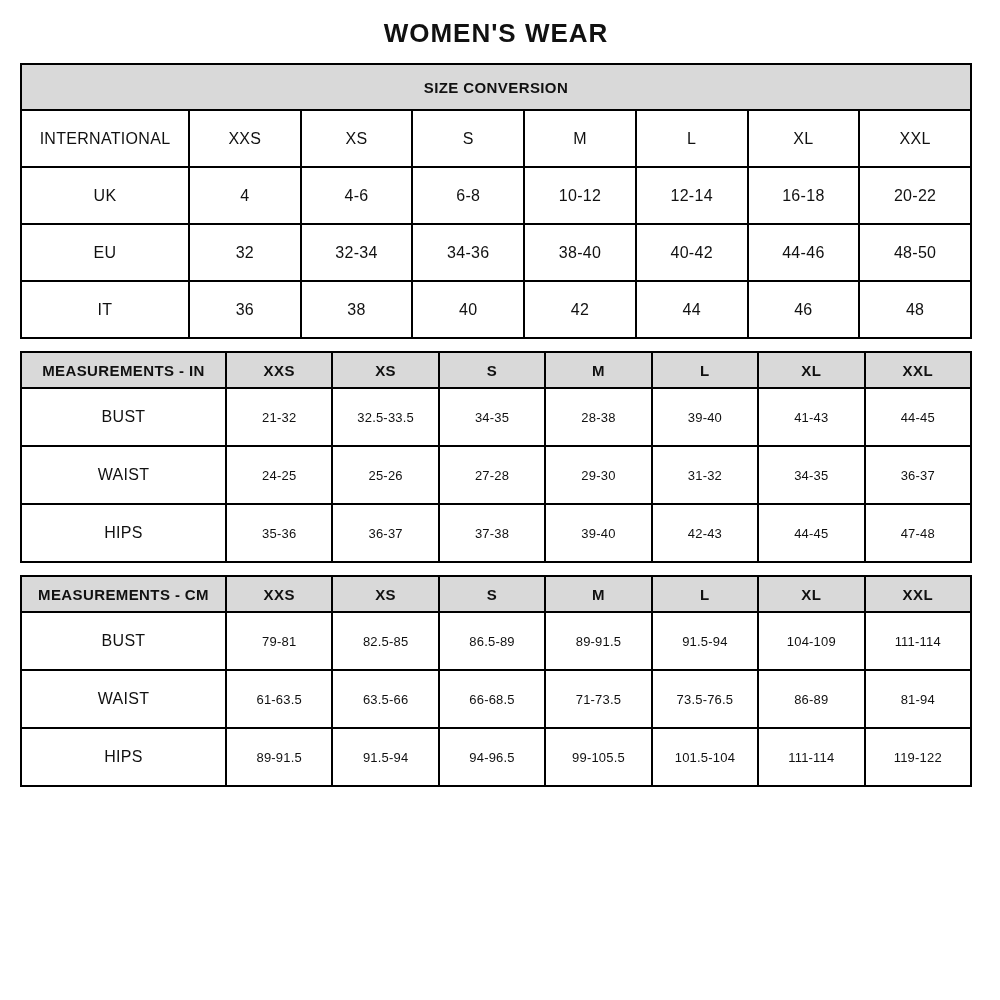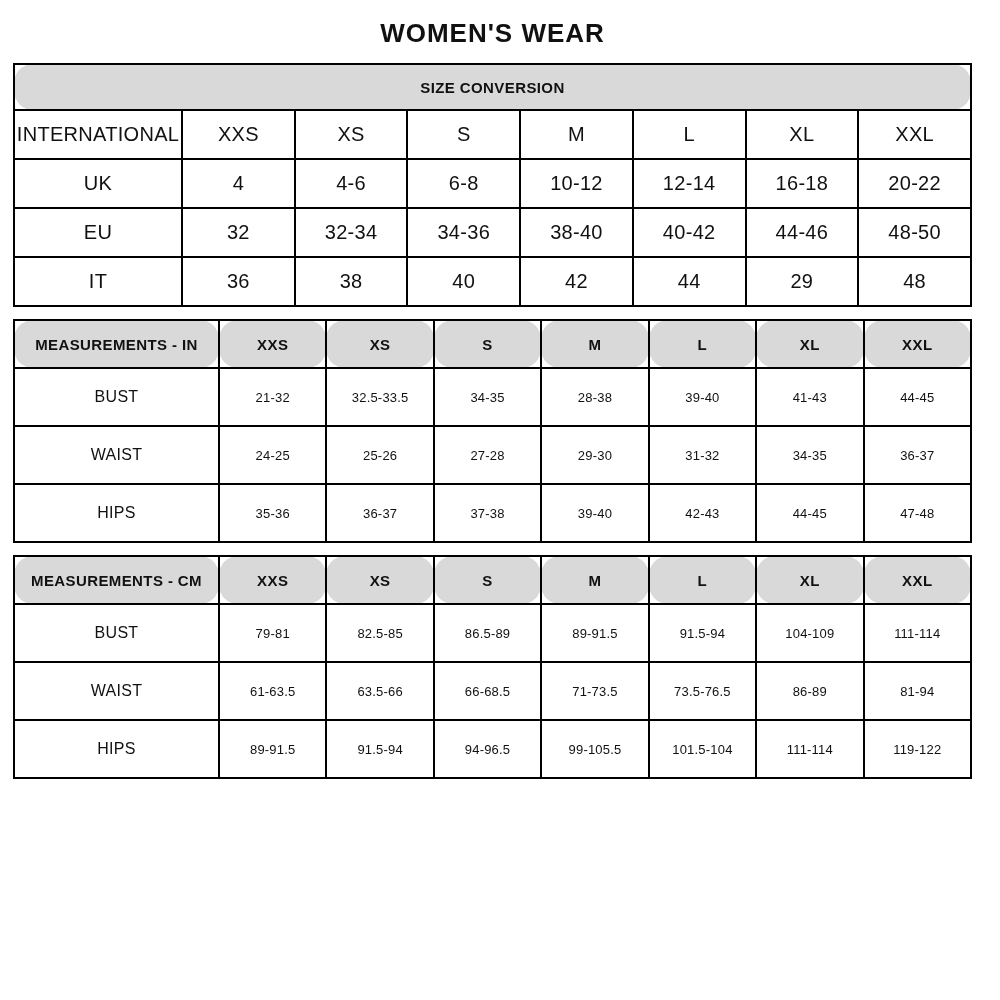--- a/index.html
+++ b/index.html
@@ -7,21 +7,21 @@
   body {
     width: 1000px;
     height: 1000px;
     background: #ffffff;
     color: #111111;
     font-family: "Liberation Sans", sans-serif;
   }
   .page {
     width: 1000px;
     height: 1000px;
-    padding: 8px 28px 20px 13px;
+    padding: 8px 28px 20px 20px;
     display: flex;
     flex-direction: column;
     overflow: hidden;
   }
   h1 {
     text-align: center;
     font-size: 26px;
     font-weight: bold;
     letter-spacing: 1px;
     padding: 10px 0 14px 0;
@@ -36,29 +36,28 @@
     border: 2px solid #000000;
     text-align: center;
     vertical-align: middle;
     overflow: hidden;
   }
   .band {
     background: #d9d9d9;
     font-weight: bold;
     font-size: 15px;
     letter-spacing: 0.4px;
-    border-radius: 19px;
   }
   
   .conv col.c-label { width: 168px; }
   .conv thead th { height: 46px; }
-  .conv tbody td { height: 49px; font-size: 20px; font-weight: normal; letter-spacing: 0.3px; }
+  .conv tbody td { height: 57px; font-size: 16px; font-weight: normal; letter-spacing: 0.3px; }
   
   .meas col.m-label { width: 205px; }
-  .meas th { height: 48px; text-align: center; }
+  .meas th { height: 36px; text-align: center; }
   .meas td { height: 58px; }
   .meas td.label-cell { font-size: 16px; letter-spacing: 0.3px; }
   .meas td.value-cell { font-size: 13px; letter-spacing: 0.2px; border-radius: 13px; }
 </style>
 </head>
 <body>
 
 <div class="page">
 
   <h1>WOMEN'S WEAR</h1>
@@ -104,21 +103,21 @@
           <td class="value-cell">44-46</td>
           <td class="value-cell">48-50</td>
         </tr>
         <tr>
           <td class="label-cell">IT</td>
           <td class="value-cell">36</td>
           <td class="value-cell">38</td>
           <td class="value-cell">40</td>
           <td class="value-cell">42</td>
           <td class="value-cell">44</td>
-          <td class="value-cell">29</td>
+          <td class="value-cell">46</td>
           <td class="value-cell">48</td>
         </tr>
       </tbody>
   </table>
 
   <table class="meas">
     <colgroup>
         <col class="m-label">
         <col span="7">
       </colgroup>

